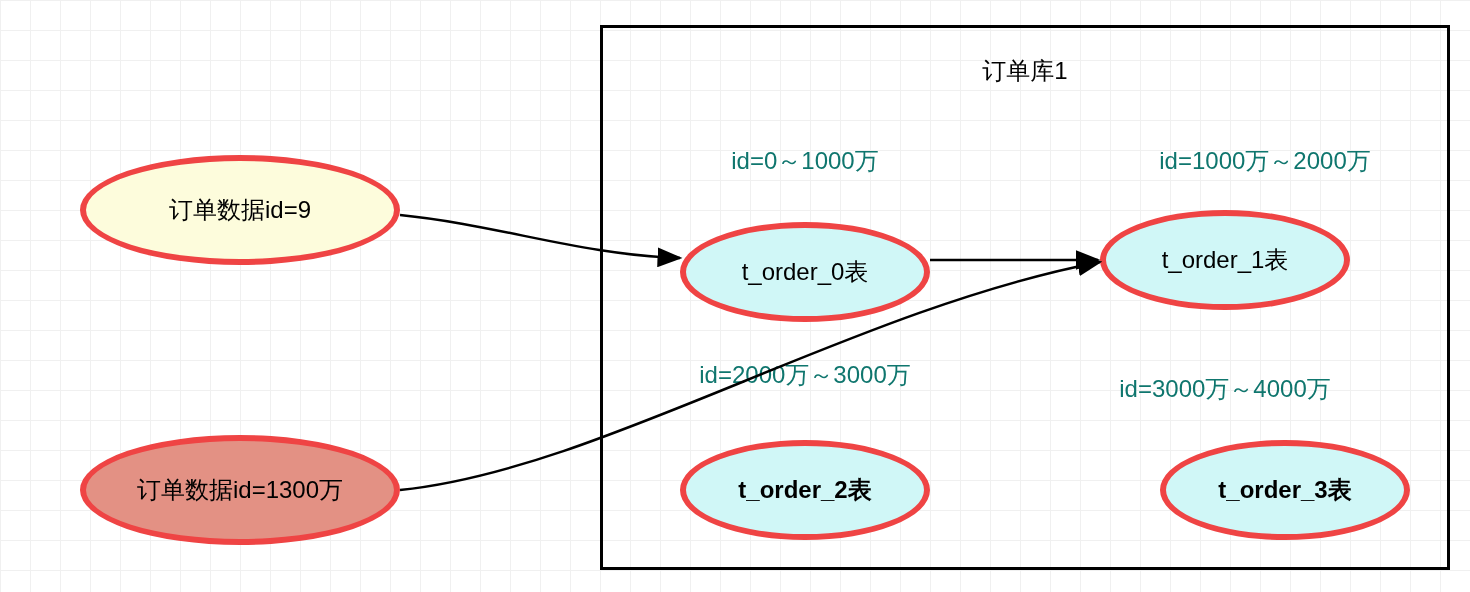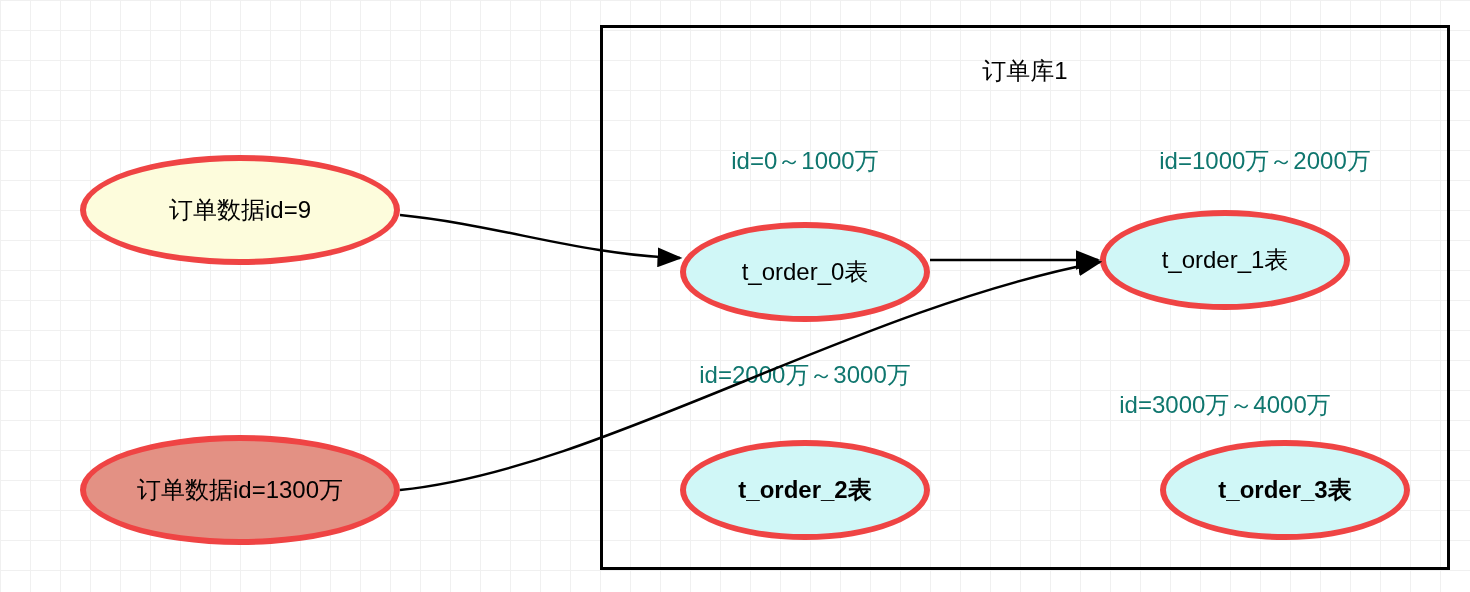--- a/index.html
+++ b/index.html
@@ -63,21 +63,21 @@
   <span>id=1300万</span>
 </div>
 
 <div class="db-box" style="left:600px; top:25px; width:850px; height:545px;"></div>
 
 <div class="label" style="left:600px; top:55px; width:850px;">订单库1</div>
 
 <div class="label label-red" style="left:640px; top:145px; width:330px;">id=0～1000万</div>
 <div class="label label-red" style="left:1100px; top:145px; width:330px;">id=1000万～2000万</div>
 <div class="label label-red" style="left:640px; top:359px; width:330px;">id=2000万～3000万</div>
-<div class="label label-red" style="left:1060px; top:389px; width:330px;">id=3000万～4000万</div>
+<div class="label label-red" style="left:1060px; top:373px; width:330px;">id=3000万～4000万</div>
 
 <div class="ellipse ellipse-cyan" style="left:680px; top:222px; width:250px; height:100px;">
   <span>t_order_0表</span>
 </div>
 <div class="ellipse ellipse-cyan" style="left:1100px; top:210px; width:250px; height:100px;text-align:center;">
   <span>t_order_1表</span>
 </div>
 <div class="ellipse ellipse-cyan" style="left:680px; top:440px; width:250px; height:100px;font-weight:bold;">
   <span>t_order_2表</span>
 </div>

